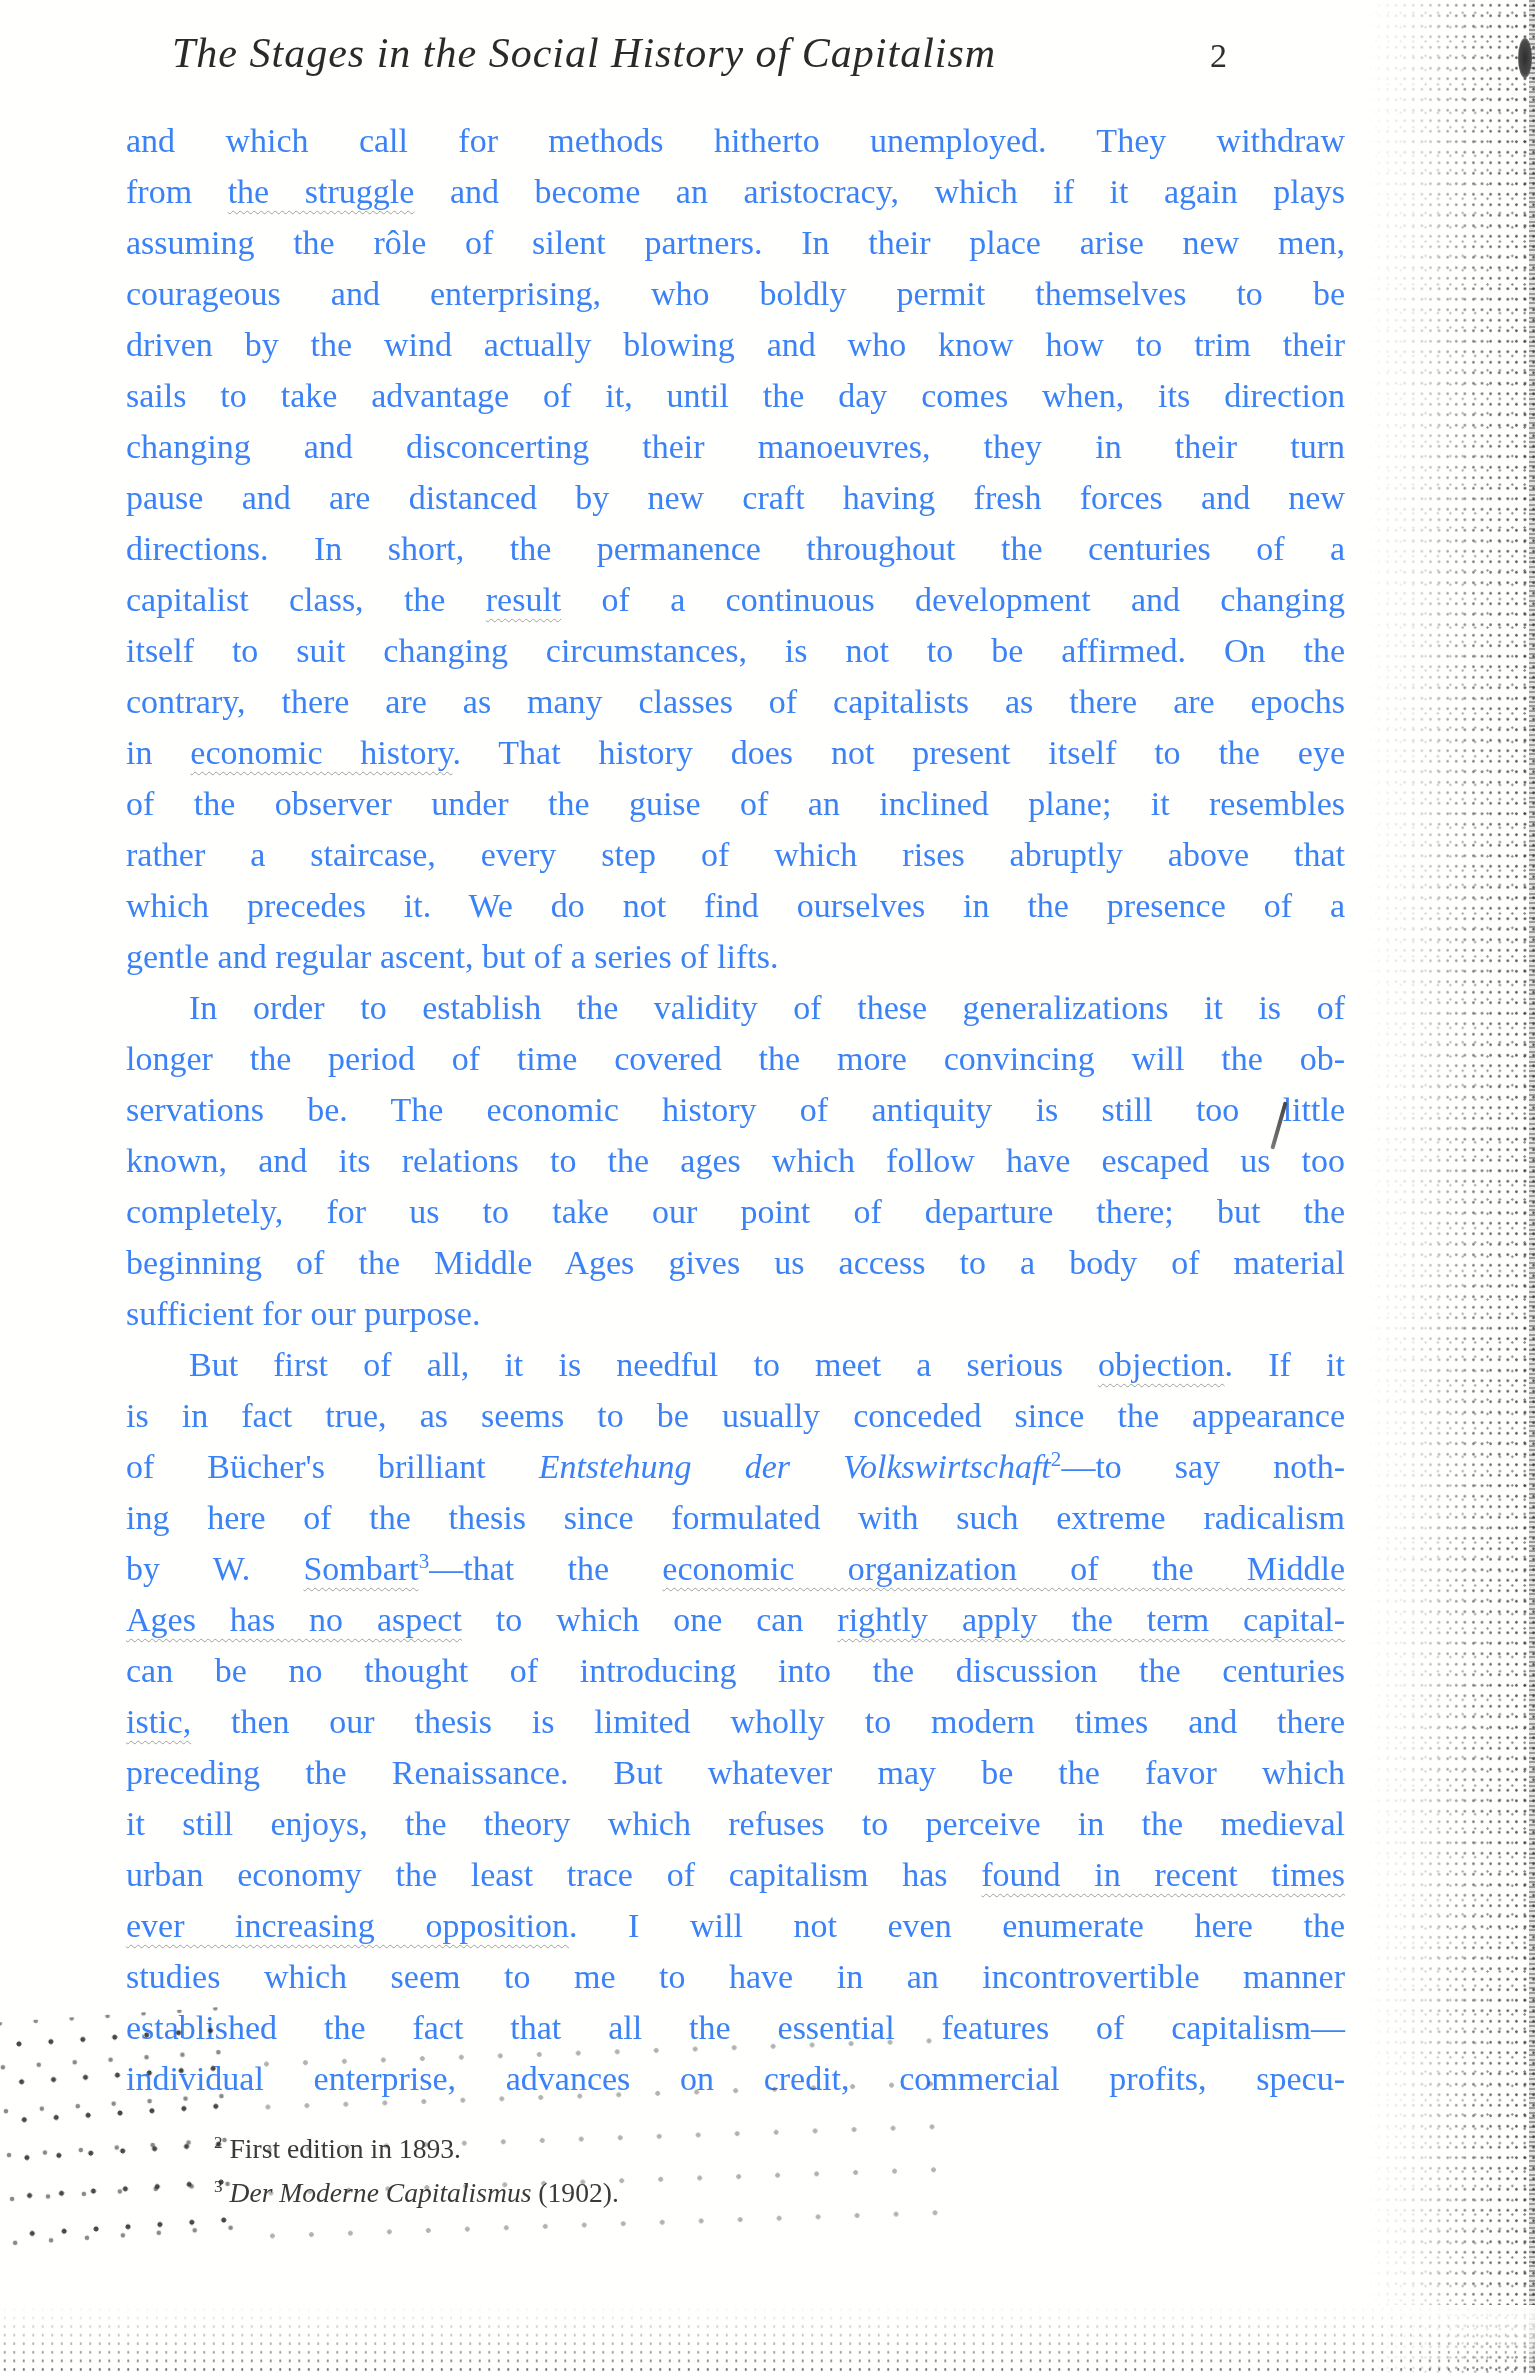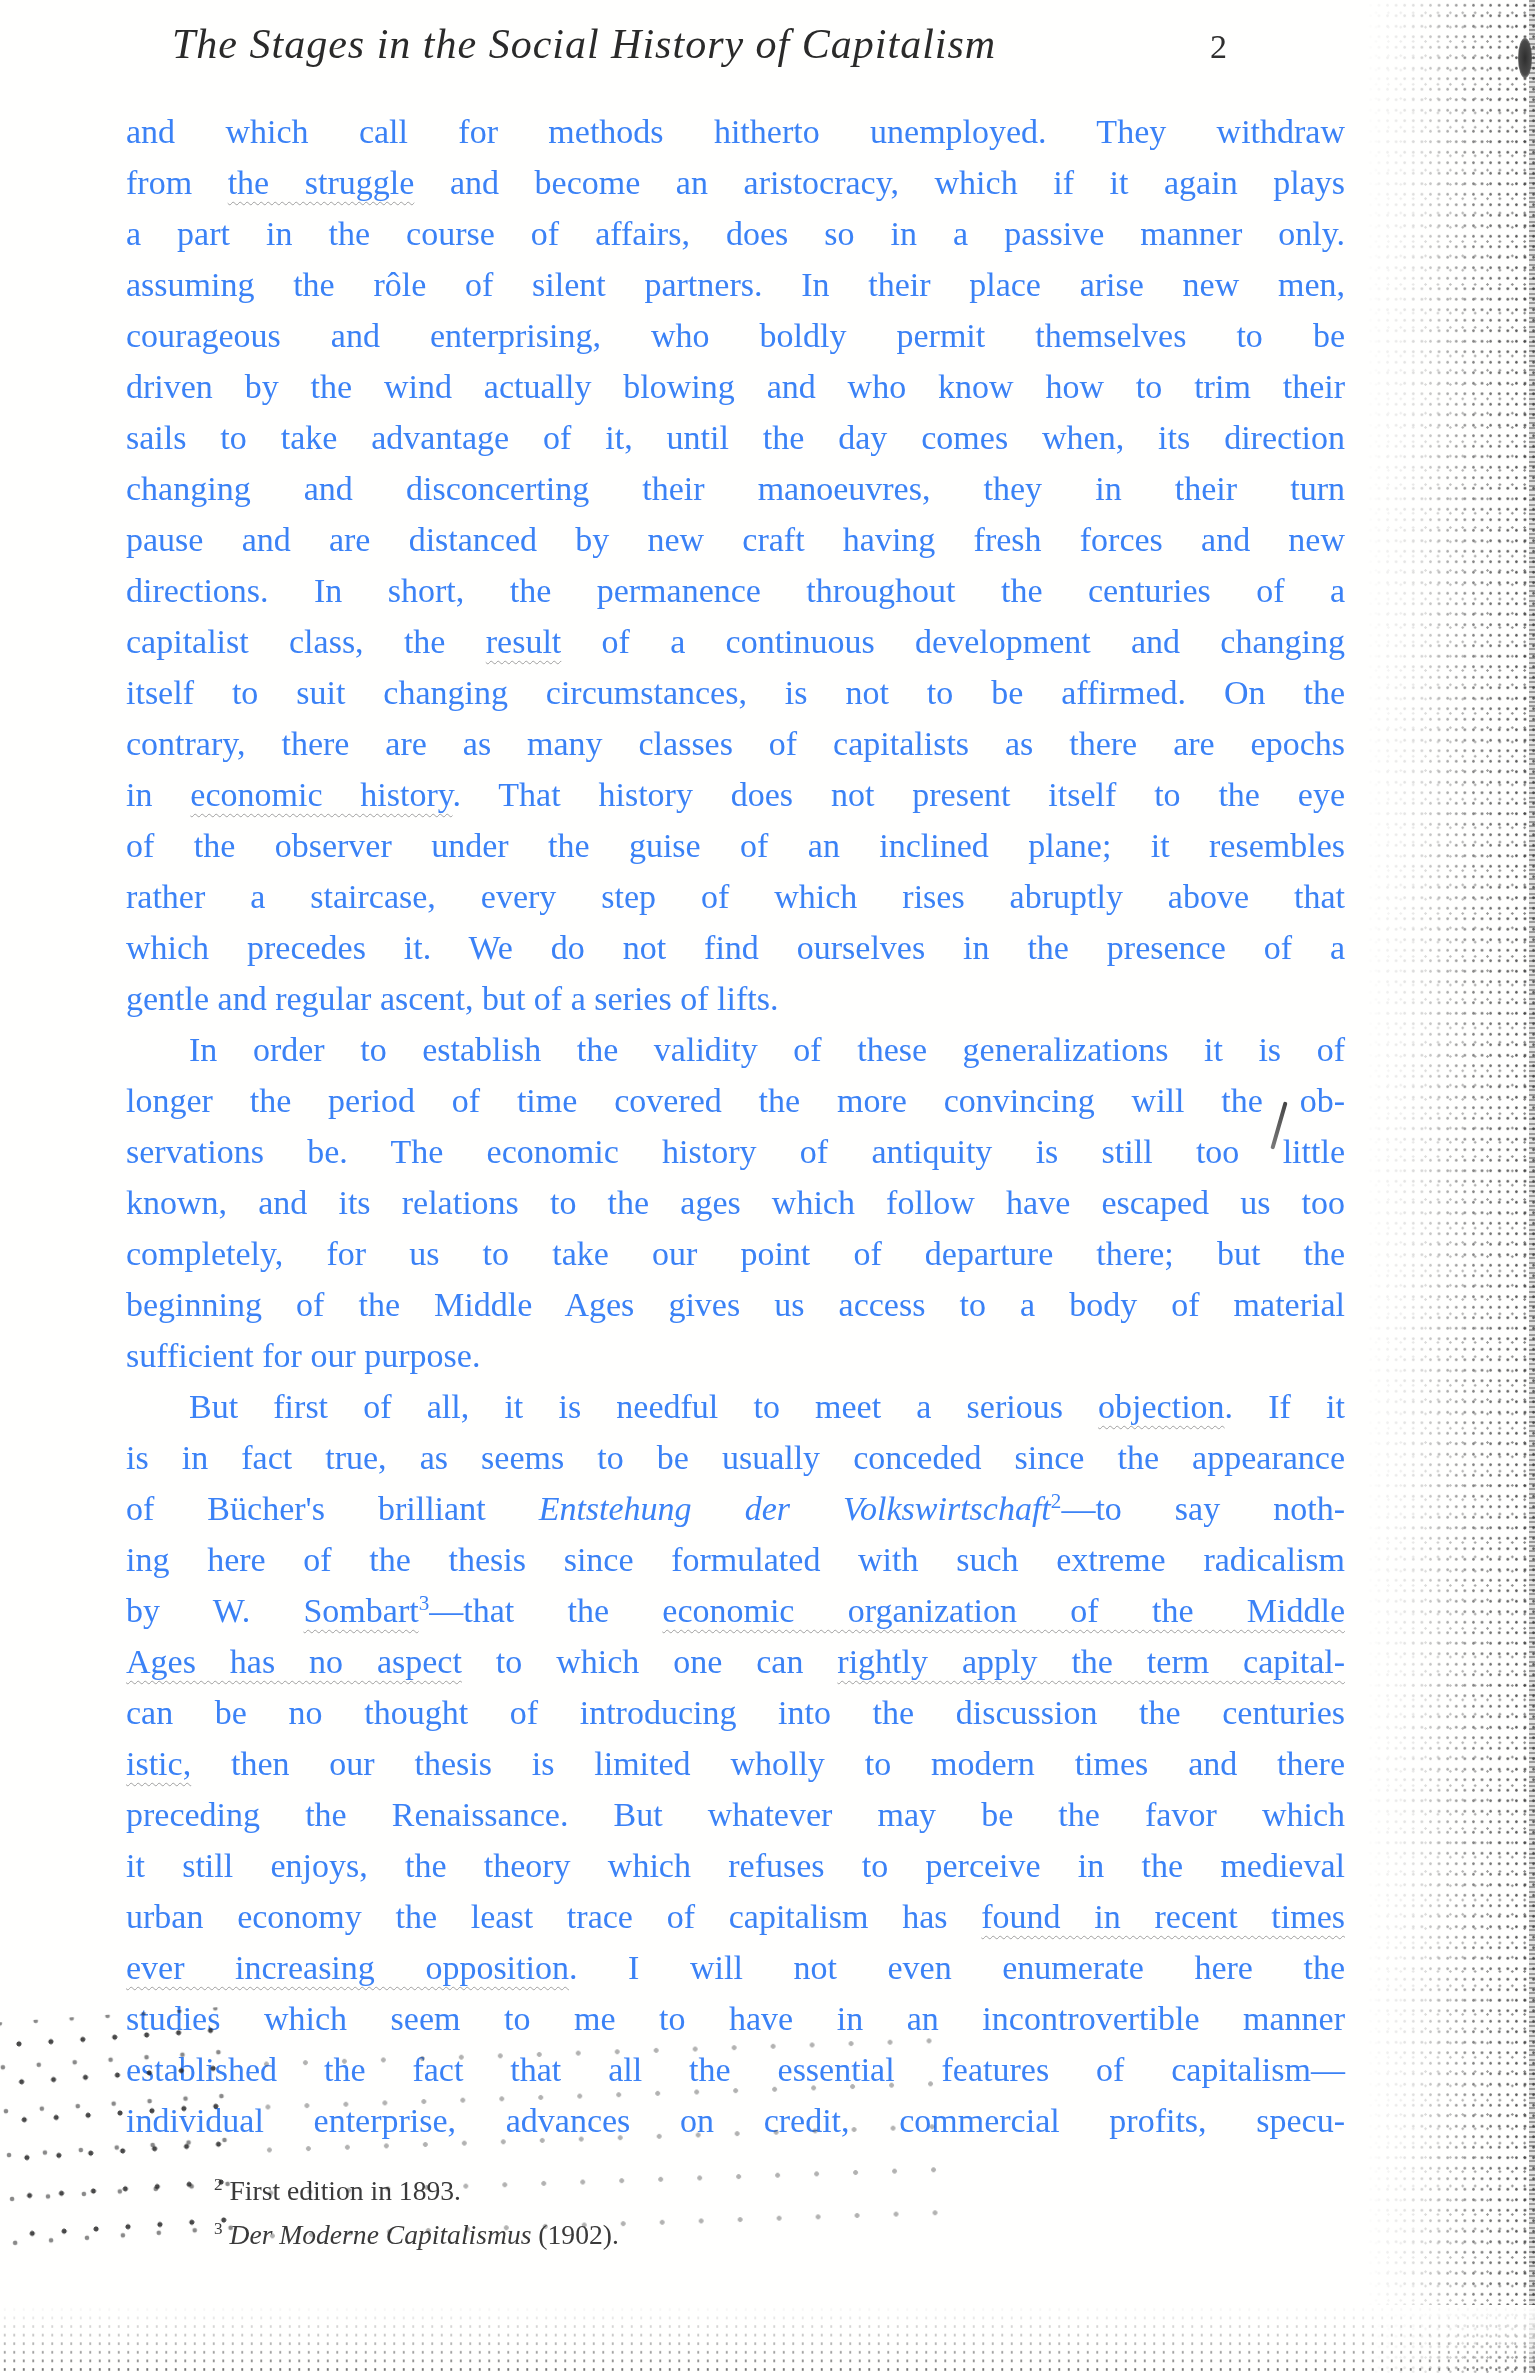--- a/index.html
+++ b/index.html
@@ -1,21 +1,21 @@
 <!DOCTYPE html>
 <html style="font-size:15px"><head>
 <meta charset="utf-8">
 <style>
   html,body { margin:0; padding:0; background:#e8e8e4; }
   .page {
     position:relative; width:1535px; height:2373px;
     background:#fffffe; overflow:hidden;
     font-family:"Liberation Serif", serif; color:#242424;
   }
-  .content { position:absolute; left:126px; top:20px; width:1219px; }
+  .content { position:absolute; left:126px; top:29px; width:1219px; }
 
   .header-row { display:flex; align-items:baseline; margin-bottom:38px; }
   .doc-title {
     font-style:italic; font-size:42px; letter-spacing:1px;
     margin-left:46px; white-space:nowrap; color:#2a2a2a;
   }
   .page-number { font-size:34px; margin-left:auto; margin-right:118px; color:#2f2f2f; }
 
   .body-text { font-size:34px; line-height:51px; }
   .para { margin:0; }
@@ -93,21 +93,20 @@
 
     <div class="header-row">
       <span class="doc-title">The Stages in the Social History of Capitalism</span>
       <span class="page-number">2</span>
     </div>
 
     <div class="body-text">
         <div class="para">
           <div class="line"><span>and which call for methods hitherto unemployed.  They withdraw</span></div>
           <div class="line"><span>from </span><span class="u">the struggle</span><span> and become an aristocracy, which if it again plays</span></div>
-          <div class="line"><span>a part in the course of affairs, does so in a passive manner only.</span></div>
           <div class="line"><span>assuming the rôle of silent partners.  In their place arise new men,</span></div>
           <div class="line"><span>courageous and enterprising, who boldly permit themselves to be</span></div>
           <div class="line"><span>driven by the wind actually blowing and who know how to trim their</span></div>
           <div class="line"><span>sails to take advantage of it, until the day comes when, its direction</span></div>
           <div class="line"><span>changing and disconcerting their manoeuvres, they in their turn</span></div>
           <div class="line"><span>pause and are distanced by new craft having fresh forces and new</span></div>
           <div class="line"><span>directions.  In short, the permanence throughout the centuries of a</span></div>
           <div class="line"><span>capitalist class, the </span><span class="u">result</span><span> of a continuous development and changing</span></div>
           <div class="line"><span>itself to suit changing circumstances, is not to be affirmed.  On the</span></div>
           <div class="line"><span>contrary, there are as many classes of capitalists as there are epochs</span></div>

